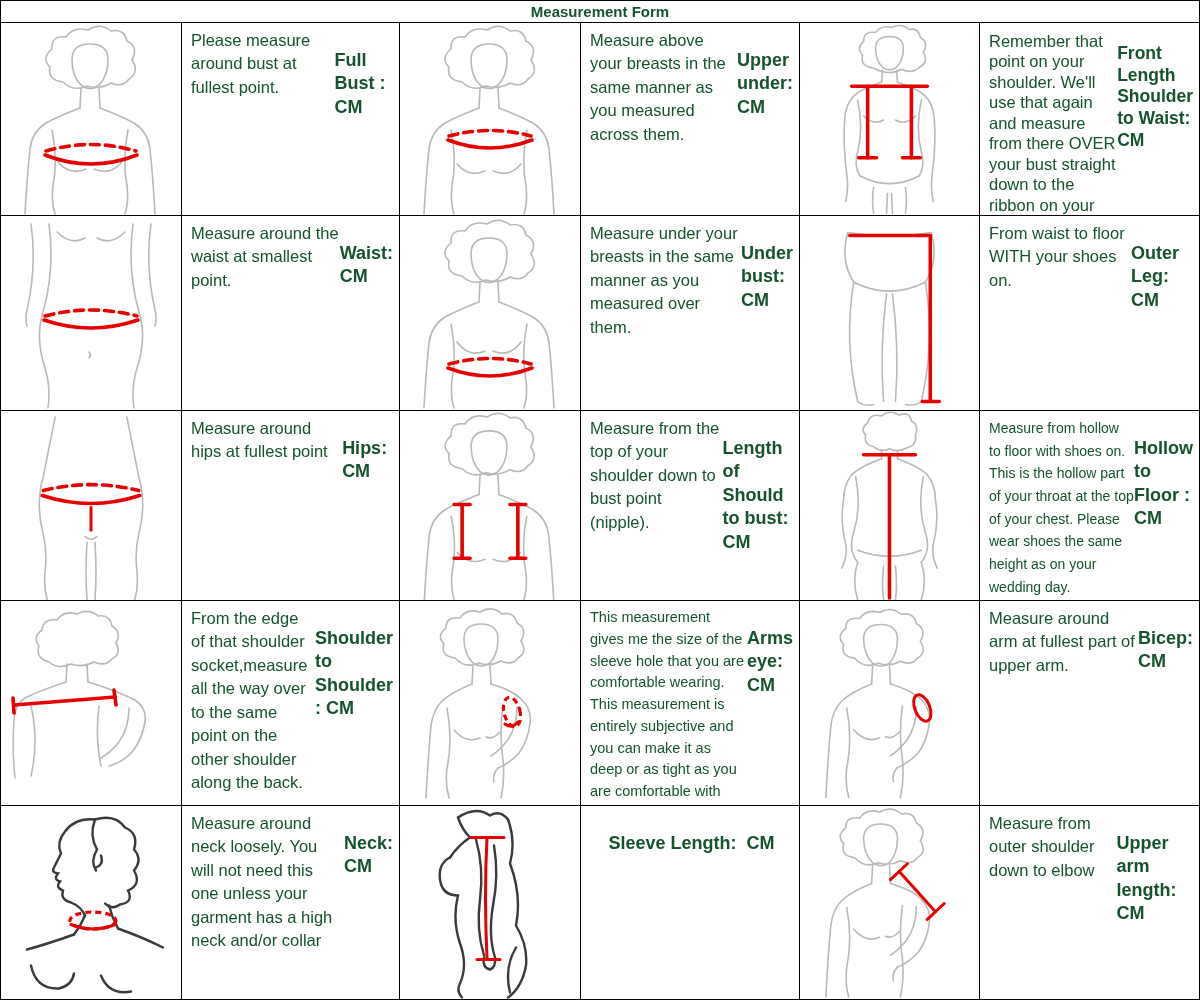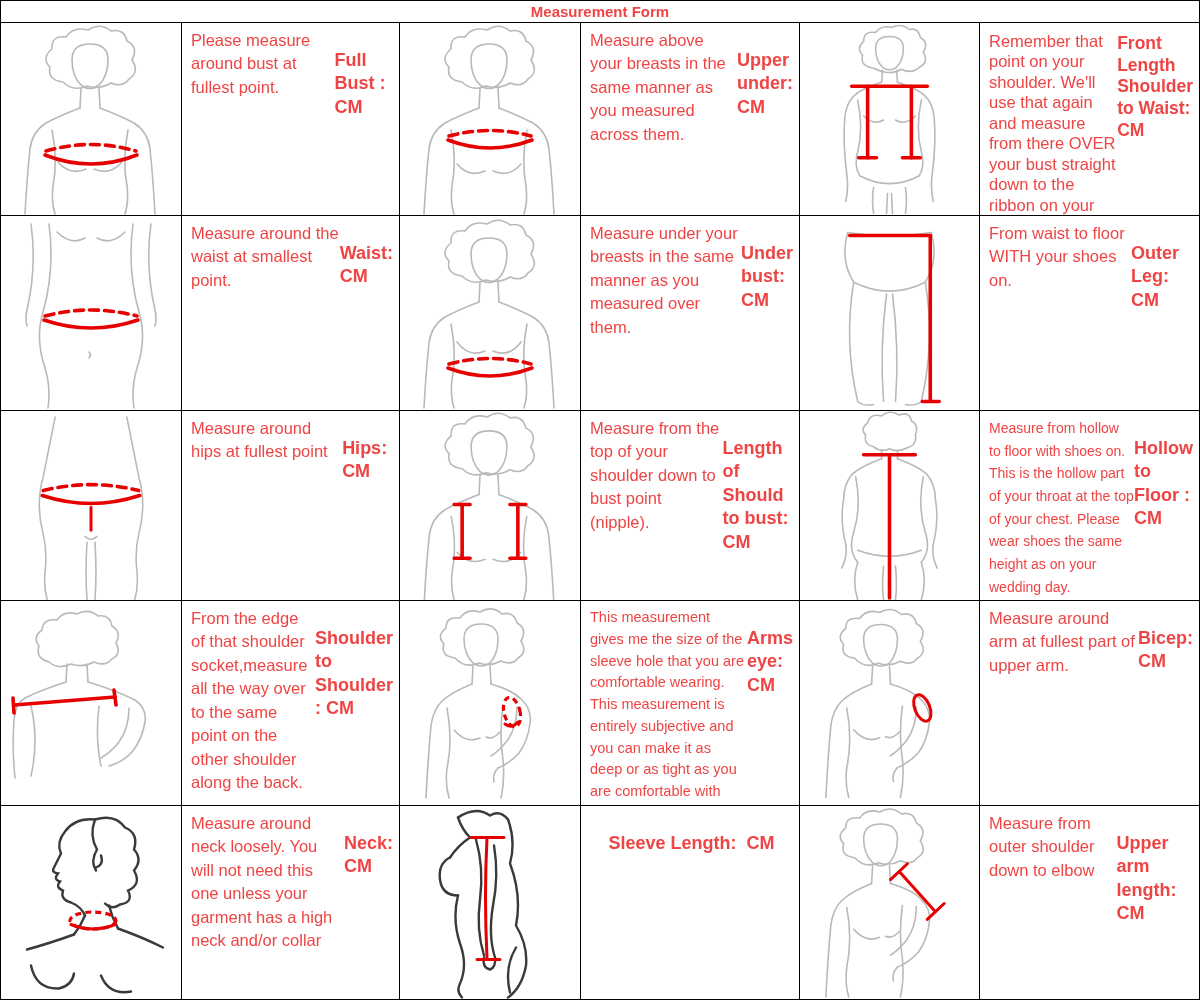--- a/index.html
+++ b/index.html
@@ -1,18 +1,18 @@
 <!DOCTYPE html>
 <html><head>
 <meta charset="utf-8">
 <style>
   html,body{margin:0;padding:0;background:#fff;}
   .form{
     width:1200px;height:1000px;box-sizing:border-box;
-    border:1px solid #000;background:#fff;color:#ef4444;
+    border:1px solid #000;background:#fff;color:#14532d;
     font-family:"Liberation Sans",sans-serif;
     position:relative;overflow:hidden;
   }
   .title-bar{
     height:21px;border-bottom:1px solid #000;
     display:flex;align-items:center;justify-content:center;
     font-weight:bold;font-size:15px;
   }
   .grid{
     display:grid;
@@ -24,21 +24,21 @@
   .grid .cell:nth-child(n+25){border-bottom:none;}
   .fig{display:flex;align-items:center;justify-content:center;}
   .fig svg{width:100%;height:100%;display:block;}
   .txt{
     display:flex;flex-direction:row;justify-content:center;
     padding:6px 6px 6px 9px;font-size:16.5px;line-height:1.42;
   }
   .desc{white-space:pre-wrap;}
   .lbl{font-weight:bold;font-size:18px;margin-top:20px;white-space:pre-wrap;line-height:1.3;}
   .txt.dense{line-height:1.24;font-size:16.5px;justify-content:flex-start;padding-top:8px;}
-  .txt.dense .lbl{margin-top:2px;font-size:17.5px;line-height:1.24;}
+  .txt.dense .lbl{margin-top:12px;font-size:17.5px;line-height:1.24;}
   .txt.small .desc{font-size:14px;line-height:1.62;}
   .txt.small .lbl{}
   .txt.small2 .desc{font-size:14.5px;line-height:1.5;}
   .txt.small2 .lbl{}
   
   .sk{fill:none;stroke:#b9b9b9;stroke-width:1.6;stroke-linecap:round;}
   .skd{fill:none;stroke:#3a3a3a;stroke-width:2.4;stroke-linecap:round;}
   .rm{fill:none;stroke:#e60000;stroke-width:3.6;stroke-linecap:round;}
   .rmd{fill:none;stroke:#e60000;stroke-width:3.6;stroke-linecap:round;stroke-dasharray:9 6;}
   .rmt{fill:none;stroke:#e60000;stroke-width:3;stroke-linecap:round;}

